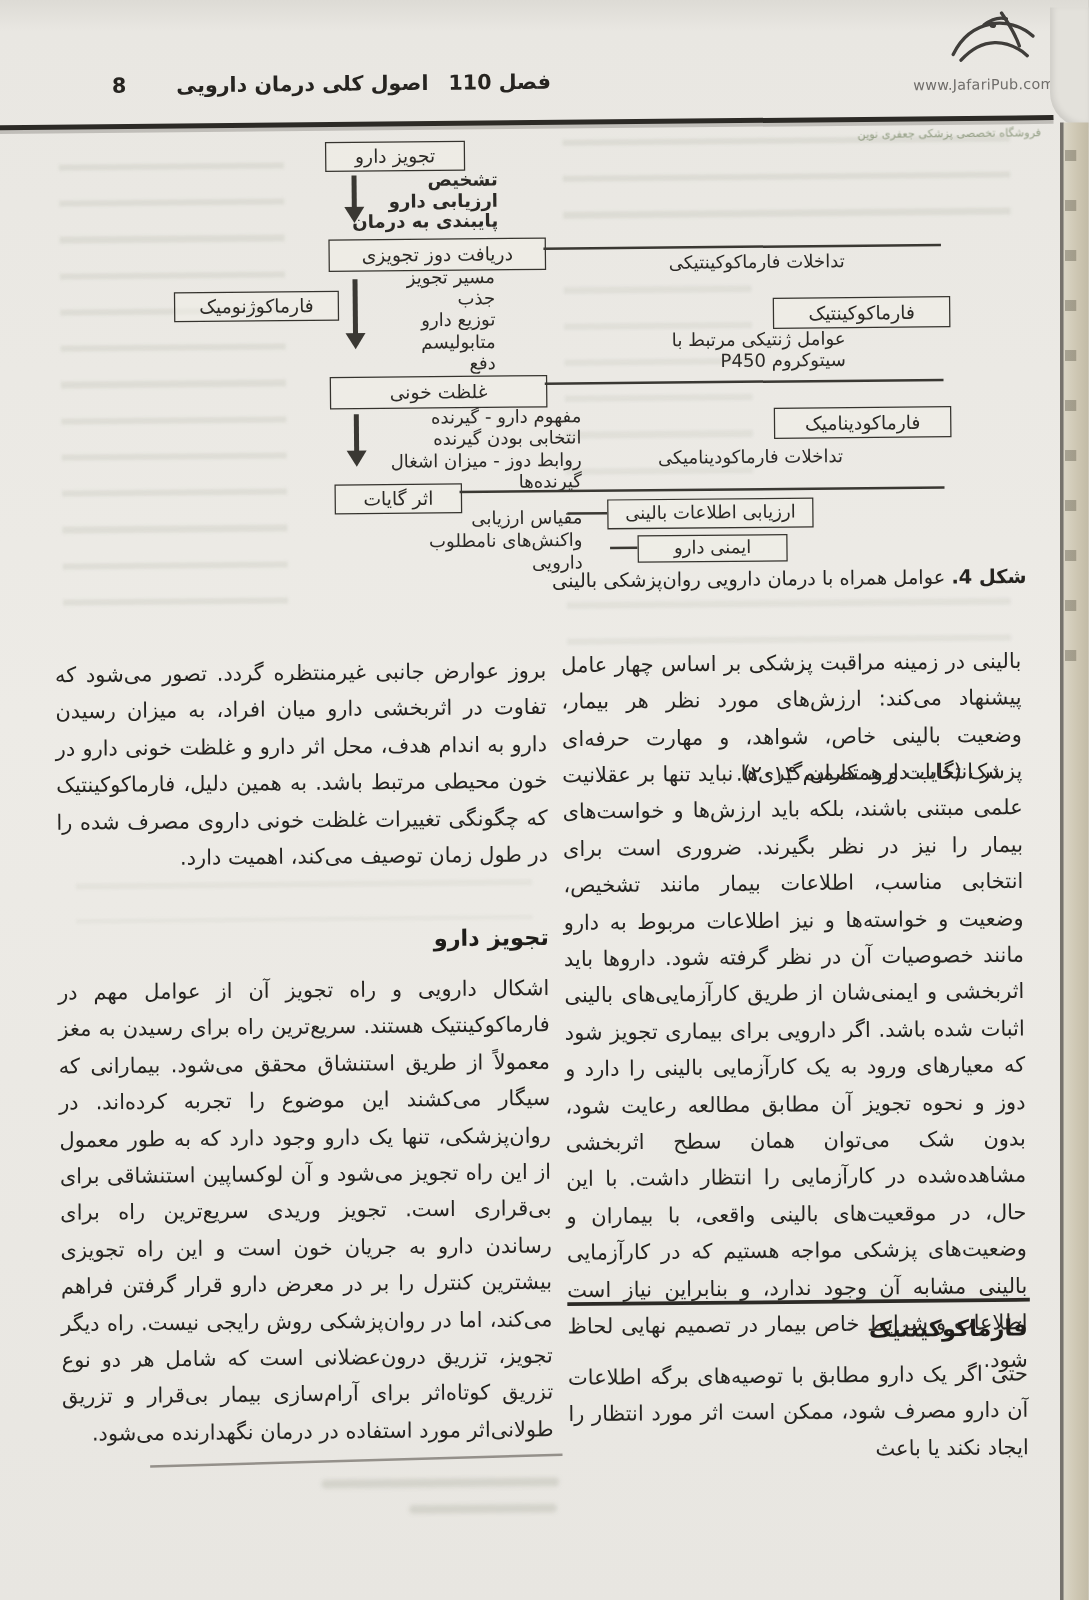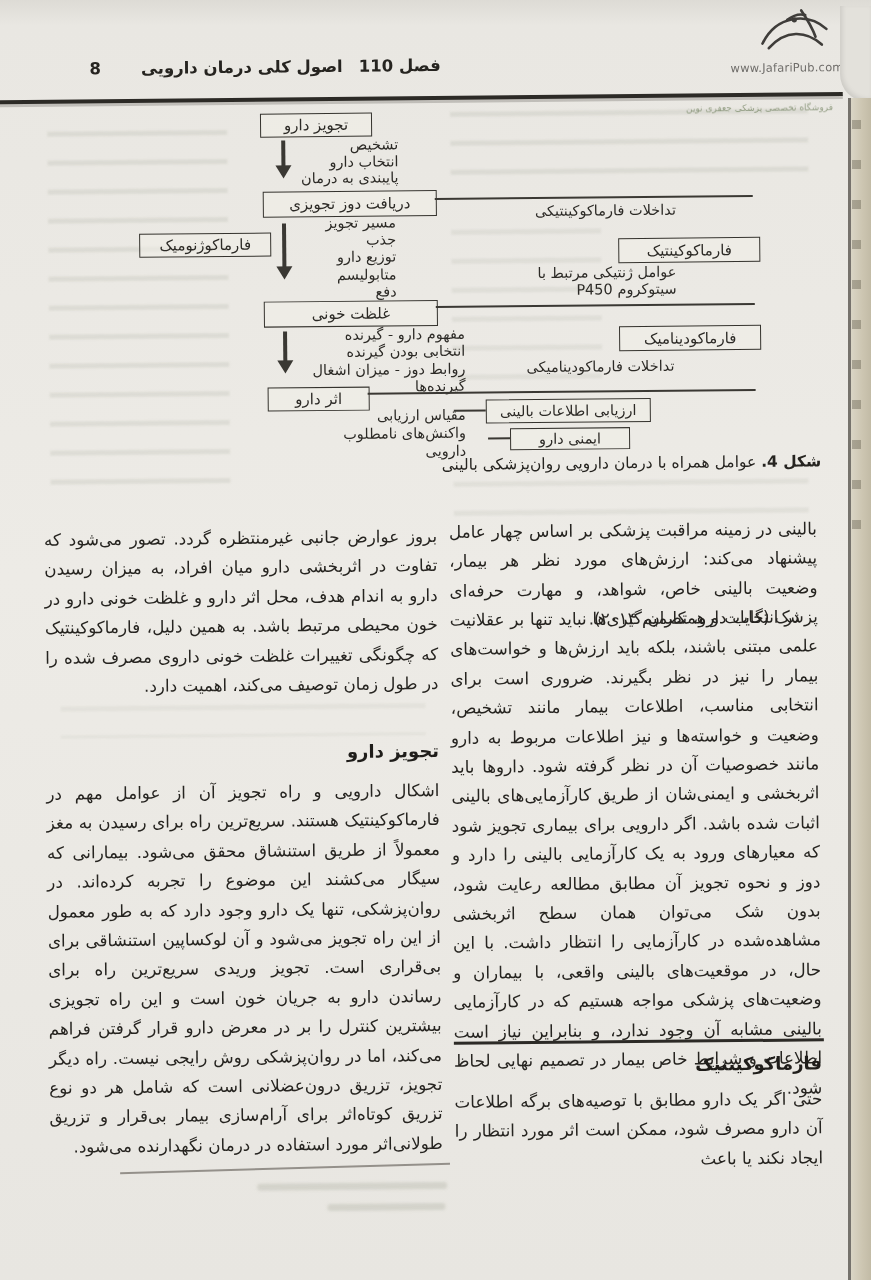--- a/index.html
+++ b/index.html
@@ -74,23 +74,23 @@
       </svg>
     </div>
     <div class="abs siteurl" style="left:736px;top:64px;width:112px;">www.JafariPub.com</div>
 
     <div class="abs rule-top" style="left:0;top:96px;width:848px;"></div>
     <div class="abs wmark" style="left:688px;top:106px;width:150px;">فروشگاه تخصصی پزشکی جعفری نوین</div>
 
     <div class="abs fbox" style="left:265px;top:112px;width:110px;height:22px;">تجویز دارو</div>
 
     <div class="abs arrow" style="left:286px;top:139px;height:34px;"></div>
-    <div class="abs dlabel r" style="left:268px;top:136px;width:135px;line-height:16.5px;">
+    <div class="abs dlabel r" style="left:268px;top:136px;width:135px;line-height:16.5px;font-weight:bold;">
       <div>تشخیص</div>
-      <div>انتخاب دارو</div>
+      <div>ارزیابی دارو</div>
       <div>پایبندی به درمان</div>
     </div>
 
     <div class="abs fbox" style="left:267px;top:190px;width:172px;height:24px;">دریافت دوز تجویزی</div>
     <div class="abs hline" style="left:439px;top:198px;width:318px;"></div>
     <div class="abs dlabel r" style="left:498px;top:204px;width:182px;">تداخلات فارماکوکینتیکی</div>
 
     <div class="abs arrow" style="left:286px;top:222px;height:52px;"></div>
     <div class="abs dlabel r" style="left:280px;top:214px;width:120px;line-height:17.2px;">
       <div>مسیر تجویز</div>
@@ -114,21 +114,21 @@
     <div class="abs arrow" style="left:286px;top:330px;height:38px;"></div>
     <div class="abs dlabel r" style="left:290px;top:326px;width:178px;line-height:17.4px;">
       <div>مفهوم دارو - گیرنده</div>
       <div>انتخابی بودن گیرنده</div>
       <div>روابط دوز - میزان اشغال گیرنده‌ها</div>
     </div>
 
     <div class="abs fbox" style="left:622px;top:328px;width:140px;height:23px;">فارماکودینامیک</div>
     <div class="abs dlabel r" style="left:493px;top:360px;width:184px;">تداخلات فارماکودینامیکی</div>
 
-    <div class="abs fbox" style="left:270px;top:386px;width:100px;height:22px;">اثر دارو</div>
+    <div class="abs fbox" style="left:270px;top:386px;width:100px;height:22px;">اثر گایات</div>
     <div class="abs hline" style="left:370px;top:392px;width:388px;"></div>
     <div class="abs dlabel r" style="left:300px;top:406px;width:168px;line-height:18px;">
       <div>مقیاس ارزیابی</div>
       <div>واکنش‌های نامطلوب دارویی</div>
     </div>
 
     <div class="abs vstub" style="left:456px;top:410px;width:32px;"></div>
     <div class="abs fbox" style="left:488px;top:400px;width:163px;height:22px;font-size:14.5px;">ارزیابی اطلاعات بالینی</div>
     <div class="abs vstub" style="left:490px;top:438px;width:22px;"></div>
     <div class="abs fbox" style="left:512px;top:429px;width:118px;height:20px;font-size:14.5px;">ایمنی دارو</div>

